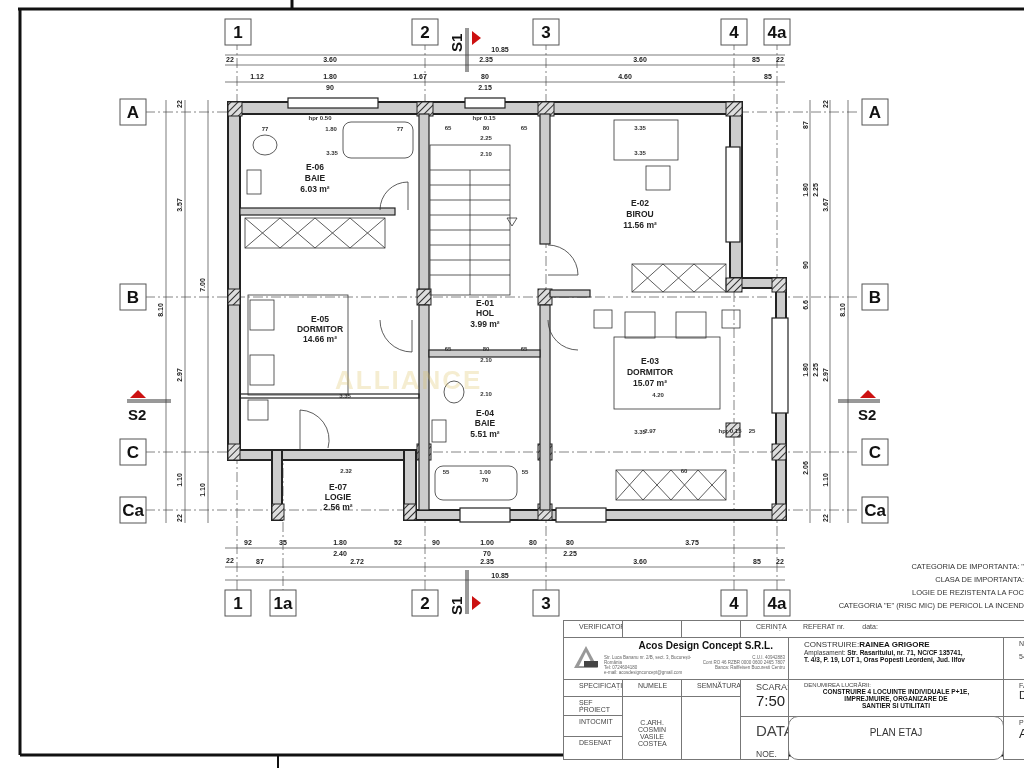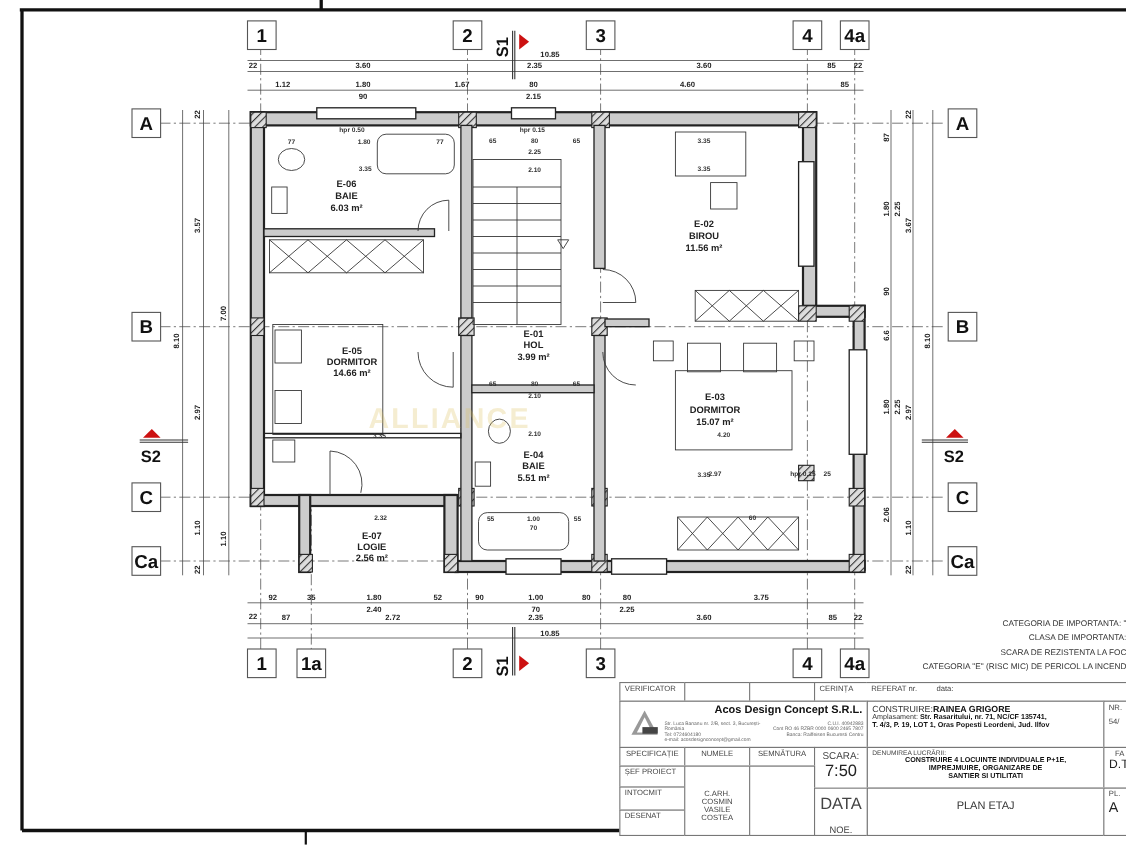--- a/index.html
+++ b/index.html
@@ -1,20 +1,20 @@
 <!DOCTYPE html>
 <html><head>
 <meta charset="utf-8">
 <style>
   html, body { margin:0; padding:0; background:#fff; }
   body { width:1024px; height:768px; position:relative; overflow:hidden; font-family:"Liberation Sans", sans-serif; color:#111; }
   #sheet { position:absolute; left:0; top:0; width:1024px; height:768px; }
   svg text { font-family:"Liberation Sans", sans-serif; }
   .tb { position:absolute; left:563px; top:620px; width:470px; height:140px; font-family:"Liberation Sans", sans-serif; }
-  .cell { position:absolute; border:1px solid #777; box-sizing:border-box; font-size:7px; color:#444; padding:2px 4px; overflow:hidden; background:#fff; }
+  .cell { position:absolute; border:1px solid #777; box-sizing:border-box; font-size:7px; color:#444; padding:2px 15px; overflow:hidden; background:#fff; }
   .cell.center { text-align:center; }
   .big { font-size:15px; color:#222; }
   .firm { font-weight:bold; font-size:10px; color:#111; text-align:right; }
   .tiny { font-size:4.5px; color:#666; line-height:5px; }
   .ben { font-size:8px; color:#333; }
   .ben b { color:#111;text-align:center; }
   .work { font-size:6.5px; font-weight:bold; text-align:center; color:#111; line-height:7px; }
   .cat { position:absolute; right:0; font-size:7.5px; color:#333; text-align:right; white-space:nowrap; }
   .wm { position:absolute; font-weight:bold; color:rgba(220,190,90,0.28); font-size:26px; letter-spacing:2px; }
   .lb { position:absolute; font-size:34px; color:rgba(190,190,190,0.7); font-weight:bold; }
@@ -443,21 +443,21 @@
 </svg>
 
 
 <div class="wm" style="left:335px;top:365px;">ALLIANCE</div>
 <div class="lb" style="left:880px;top:722px;"><span>lajumate</span><small>.ro</small></div>
 
 
 <div style="position:absolute; right:0; top:562px; width:190px; height:52px;">
   <div class="cat" style="top:0">CATEGORIA DE IMPORTANTA: "</div>
   <div class="cat" style="top:13px">CLASA DE IMPORTANTA:</div>
-  <div class="cat" style="top:26px">SCARA DE REZISTENTA LA FOC</div>
+  <div class="cat" style="top:26px">LOGIE DE REZISTENTA LA FOC</div>
   <div class="cat" style="top:39px">CATEGORIA "E" (RISC MIC) DE PERICOL LA INCEND</div>
 </div>
 
 
 <div class="tb">
   <div class="cell" style="left:0;top:0;width:60px;height:18px;">VERIFICATOR</div>
   <div class="cell" style="left:59px;top:0;width:60px;height:18px;"></div>
   <div class="cell" style="left:118px;top:0;width:60px;height:18px;"></div>
   <div class="cell" style="left:177px;top:0;width:58px;height:18px;">CERINȚA</div>
   <div class="cell" style="left:225px;top:0;width:245px;height:18px;border-left:none;"><span>REFERAT nr.</span>&nbsp;&nbsp;&nbsp;&nbsp;&nbsp;&nbsp;&nbsp;&nbsp;&nbsp;<span>data:</span></div>
@@ -513,21 +513,21 @@
   <div class="cell" style="left:0;top:116px;width:60px;height:24px;">DESENAT</div>
   <div class="cell center" style="left:59px;top:76px;width:60px;height:64px;padding-top:22px;">
         <div>C.ARH. COSMIN</div>
         <div>VASILE COSTEA</div>
       </div>
   <div class="cell" style="left:118px;top:76px;width:60px;height:64px;"></div>
   <div class="cell center" style="left:177px;top:96px;width:49px;height:44px;">
         <div style="font-size:15px;margin-top:3px">DATA</div>
         <div style="font-size:8.5px;margin-top:10px">NOE. 2024</div>
       </div>
-  <div class="cell center" style="left:225px;top:96px;width:216px;height:44px;">
+  <div class="cell center" style="left:225px;top:96px;width:216px;height:44px;border-radius:10px;">
         <div style="font-size:10px;color:#333;margin-top:8px">PLAN ETAJ</div>
       </div>
   <div class="cell" style="left:440px;top:96px;width:30px;height:44px;">
         <div>PL.</div>
         <div style="font-size:13px;color:#222">A</div>
       </div>
 </div>
 </div>
 
 </body></html>

